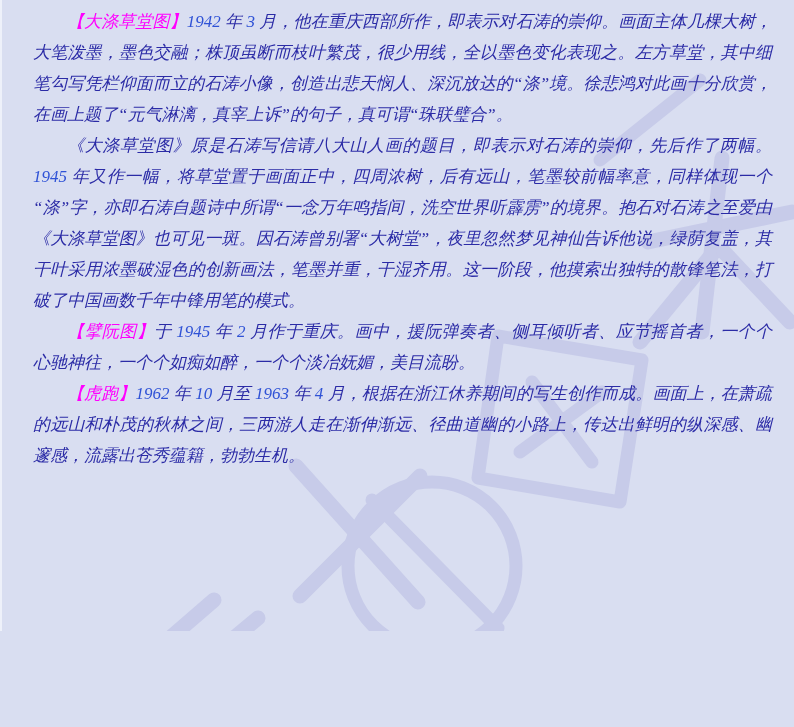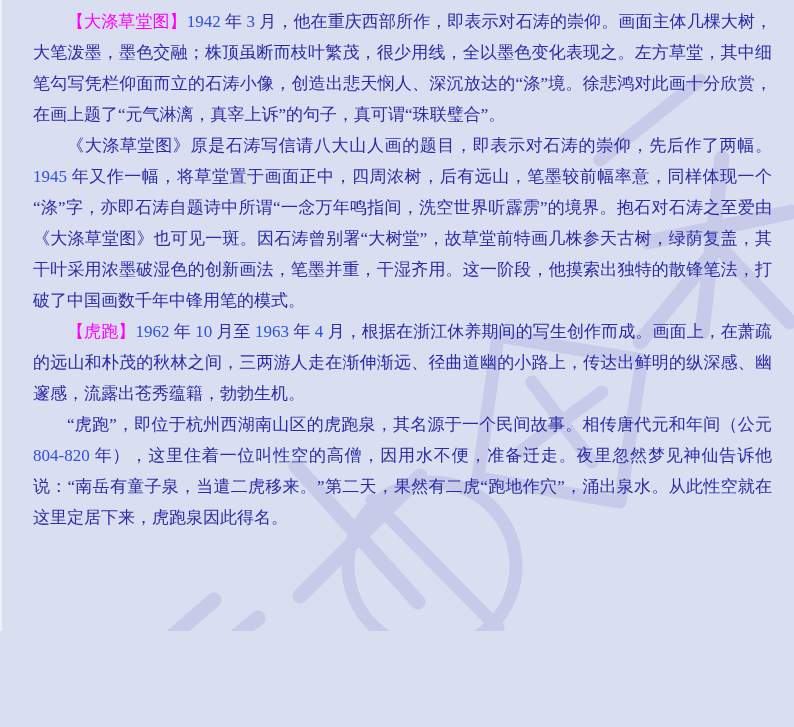--- a/index.html
+++ b/index.html
@@ -6,20 +6,21 @@
   body {
     background: var(--page-bg, #d9def1);
     font-family: "Liberation Serif", "DejaVu Serif", serif;
   }
   .page {
     position: relative;
     width: 794px;
     height: 631px;
     overflow: hidden;
     background: var(--page-bg, #d9def1);
+    font-style: italic;
   }
   .edge-highlight {
     position: absolute;
     left: 0; top: 0;
     width: 2px; height: 100%;
     background: var(--color-edge, #eef1fa);
     z-index: 2;
   }
   .watermark {
     position: absolute;
@@ -69,18 +70,18 @@
       <path d="M648,242 L792,212"></path>
       <path d="M722,158 L702,332"></path>
       <path d="M714,252 L640,342"></path>
       <path d="M724,252 L790,322"></path>
       <path d="M600,160 L700,80" stroke-width="13"></path>
     </g>
   </svg>
 
   <div class="doc">
       <p class="para"><span class="seg seg-title">【大涤草堂图】</span><span class="seg seg-num">1942</span><span class="seg seg-text"> 年 </span><span class="seg seg-num">3</span><span class="seg seg-text"> 月，他在重庆西部所作，即表示对石涛的崇仰。画面主体几棵大树，大笔泼墨，墨色交融；株顶虽断而枝叶繁茂，很少用线，全以墨色变化表现之。左方草堂，其中细笔勾写凭栏仰面而立的石涛小像，创造出悲天悯人、深沉放达的“涤”境。徐悲鸿对此画十分欣赏，在画上题了“元气淋漓，真宰上诉”的句子，真可谓“珠联璧合”。</span></p>
-      <p class="para"><span class="seg seg-text">《大涤草堂图》原是石涛写信请八大山人画的题目，即表示对石涛的崇仰，先后作了两幅。</span><span class="seg seg-num">1945</span><span class="seg seg-text"> 年又作一幅，将草堂置于画面正中，四周浓树，后有远山，笔墨较前幅率意，同样体现一个“涤”字，亦即石涛自题诗中所谓“一念万年鸣指间，洗空世界听霹雳”的境界。抱石对石涛之至爱由《大涤草堂图》也可见一斑。因石涛曾别署“大树堂”，故草堂前特画几株参天古树，绿荫复盖，其干叶采用浓墨破湿色的创新画法，笔墨并重，干湿齐用。这一阶段，他摸索出独特的散锋笔法，打破了中国画数千年中锋用笔的模式。</span></p>
+      <p class="para"><span class="seg seg-text">《大涤草堂图》原是石涛写信请八大山人画的题目，即表示对石涛的崇仰，先后作了两幅。</span><span class="seg seg-num">1945</span><span class="seg seg-text"> 年又作一幅，将草堂置于画面正中，四周浓树，后有远山，笔墨较前幅率意，同样体现一个“涤”字，亦即石涛自题诗中所谓“一念万年鸣指间，洗空世界听霹雳”的境界。抱石对石涛之至爱由《大涤草堂图》也可见一斑。因石涛曾别署“大树堂”，夜里忽然梦见神仙告诉他说，绿荫复盖，其干叶采用浓墨破湿色的创新画法，笔墨并重，干湿齐用。这一阶段，他摸索出独特的散锋笔法，打破了中国画数千年中锋用笔的模式。</span></p>
+      <p class="para"><span class="seg seg-title">【擘阮图】</span><span class="seg seg-text">于 </span><span class="seg seg-num">1945</span><span class="seg seg-text"> 年 </span><span class="seg seg-num">2</span><span class="seg seg-text"> 月作于重庆。画中，援阮弹奏者、侧耳倾听者、应节摇首者，一个个心驰神往，一个个如痴如醉，一个个淡冶妩媚，美目流盼。</span></p>
       <p class="para"><span class="seg seg-title">【虎跑】</span><span class="seg seg-num">1962</span><span class="seg seg-text"> 年 </span><span class="seg seg-num">10</span><span class="seg seg-text"> 月至 </span><span class="seg seg-num">1963</span><span class="seg seg-text"> 年 </span><span class="seg seg-num">4</span><span class="seg seg-text"> 月，根据在浙江休养期间的写生创作而成。画面上，在萧疏的远山和朴茂的秋林之间，三两游人走在渐伸渐远、径曲道幽的小路上，传达出鲜明的纵深感、幽邃感，流露出苍秀蕴籍，勃勃生机。</span></p>
-      <p class="para"><span class="seg seg-text">“虎跑”，即位于杭州西湖南山区的虎跑泉，其名源于一个民间故事。相传唐代元和年间（公元</span><span class="seg seg-num">804-820</span><span class="seg seg-text"> 年），这里住着一位叫性空的高僧，因用水不便，准备迁走。夜里忽然梦见神仙告诉他说：“南岳有童子泉，当遣二虎移来。”第二天，果然有二虎“跑地作穴”，涌出泉水。从此性空就在这里定居下来，虎跑泉因此得名。</span></p>
     </div>
 
 </div>
 
 </body></html>

